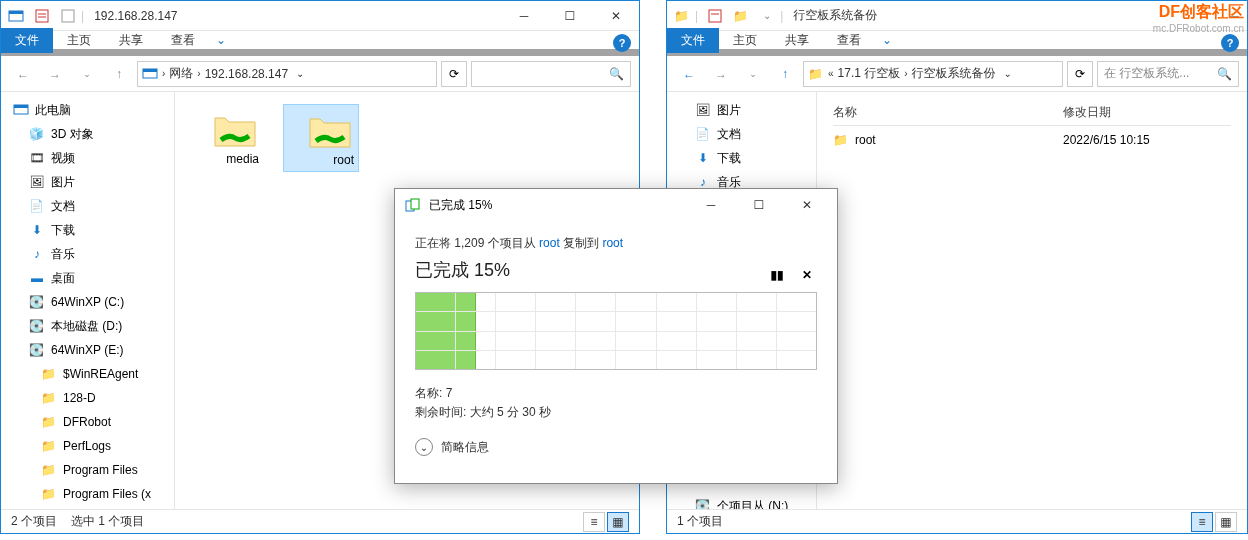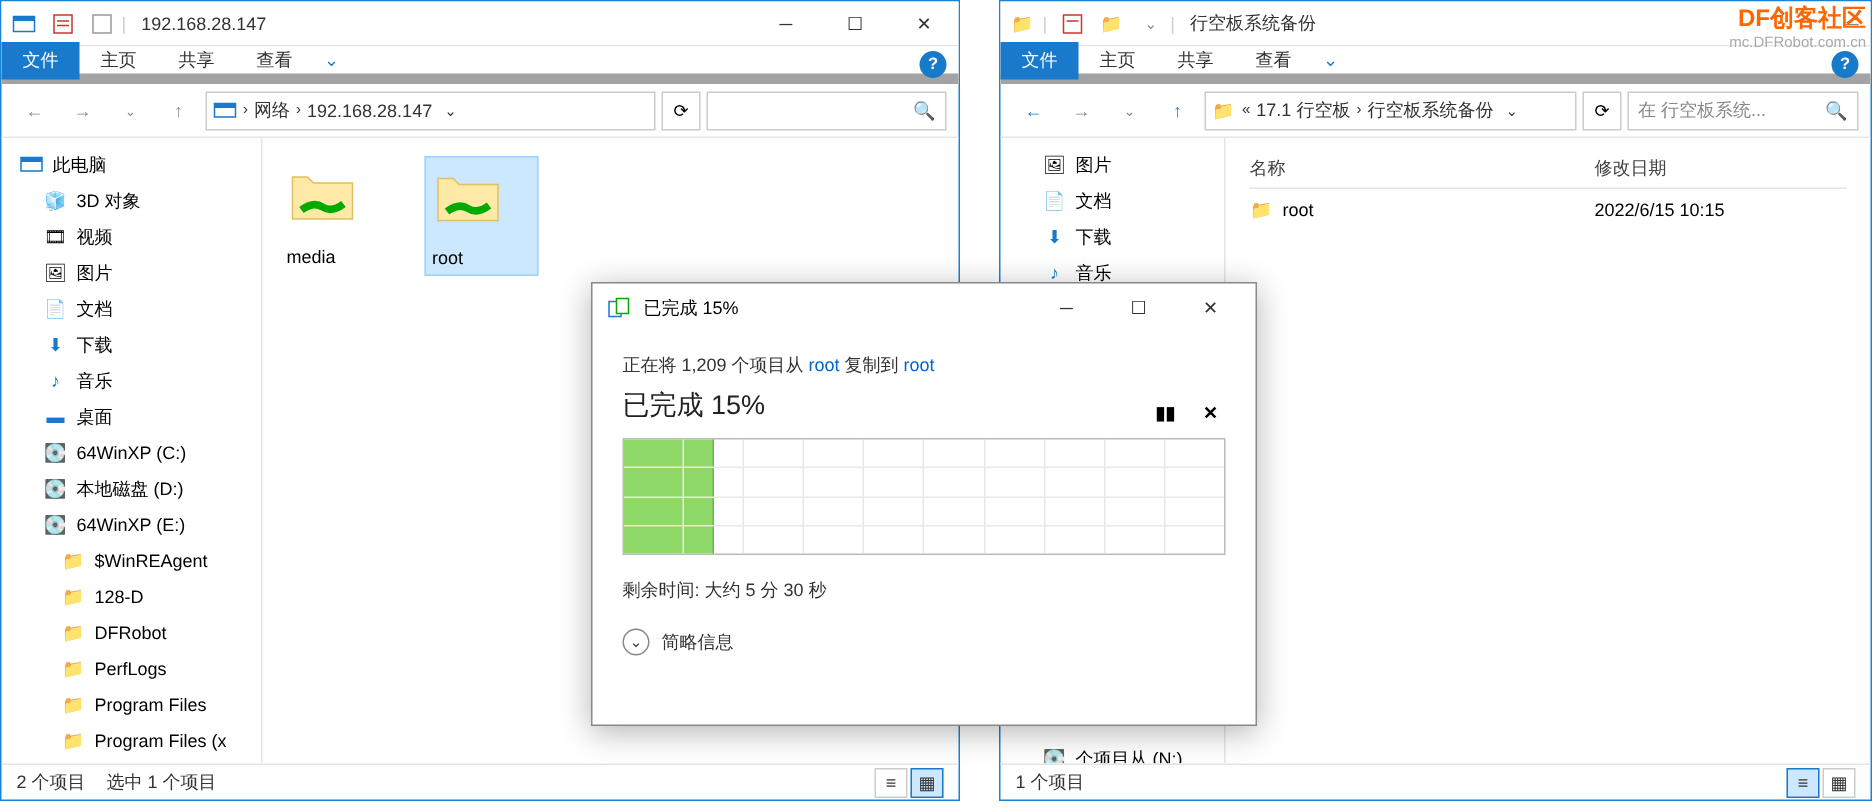--- a/index.html
+++ b/index.html
@@ -15,29 +15,29 @@
 .ribbon-tab.file{background:#1979ca;color:#fff}
 .help-icon{position:absolute;right:8px;top:3px;width:18px;height:18px;border-radius:50%;background:#1979ca;color:#fff;display:flex;align-items:center;justify-content:center;font-size:11px;font-weight:bold}
 .navbar{height:36px;display:flex;align-items:center;padding:4px 8px;gap:4px;border-bottom:1px solid #e5e5e5}
 .nav-arrow{width:28px;height:28px;display:flex;align-items:center;justify-content:center;color:#888}
 .nav-arrow.active{color:#1979ca}
 .addr{flex:1;height:26px;border:1px solid #ccc;display:flex;align-items:center;padding:0 4px;gap:4px}
 .addr span{color:#333}
 .chev{color:#888;font-size:10px}
 .refresh{width:26px;height:26px;border:1px solid #ccc;display:flex;align-items:center;justify-content:center}
 .search{width:160px;height:26px;border:1px solid #ccc;display:flex;align-items:center;padding:0 6px;color:#888}
-.search.narrow{width:154px}
+.search.narrow{width:142px}
 .body{flex:1;display:flex;overflow:hidden}
 .tree{width:174px;border-right:1px solid #e5e5e5;padding:6px 0;overflow:hidden}
 .tree-item{height:24px;display:flex;align-items:center;padding-left:12px;gap:6px;white-space:nowrap}
 .tree-item.sub{padding-left:28px}
 .tree-item.sub2{padding-left:40px}
 .ticon{width:16px;height:16px;display:inline-flex;align-items:center;justify-content:center}
 .content{flex:1;padding:12px;display:flex;gap:20px;align-items:flex-start}
-.folder-item{width:76px;display:flex;flex-direction:column;align-items:flex-start;gap:16px;padding:4px}
+.folder-item{width:76px;display:flex;flex-direction:column;align-items:flex-end;gap:4px;padding:4px}
 .folder-item.sel{background:#cce8ff;border:1px solid #99d1ff}
 .folder-icon{width:48px;height:40px;position:relative}
 .list-content{flex:1;padding:8px 16px}
 .list-header{display:flex;border-bottom:1px solid #e5e5e5;padding:4px 0;color:#404040}
 .col-name{width:230px}
 .col-date{width:120px}
 .list-row{display:flex;padding:6px 0;align-items:center}
 .statusbar{height:24px;border-top:1px solid #e5e5e5;display:flex;align-items:center;padding:0 10px;gap:14px;color:#333}
 .statusbar .spacer{flex:1}
 .view-icons{display:flex;gap:2px}
@@ -372,20 +372,21 @@
         </div>
       <div class="graph-hgrid">
           <div class="grow"></div>
           <div class="grow"></div>
           <div class="grow"></div>
           <div class="grow" style="border:none"></div>
         </div>
       <div class="graph-fill"></div>
     </div>
     <div class="info">
+      <div><span>名称: </span><span>7</span></div>
       <div><span>剩余时间: </span><span>大约 5 分 30 秒</span></div>
     </div>
     <div class="more">
       <span class="more-chevron">⌄</span>
       <span>简略信息</span>
     </div>
   </div>
 </div>
 
 <div class="watermark">

